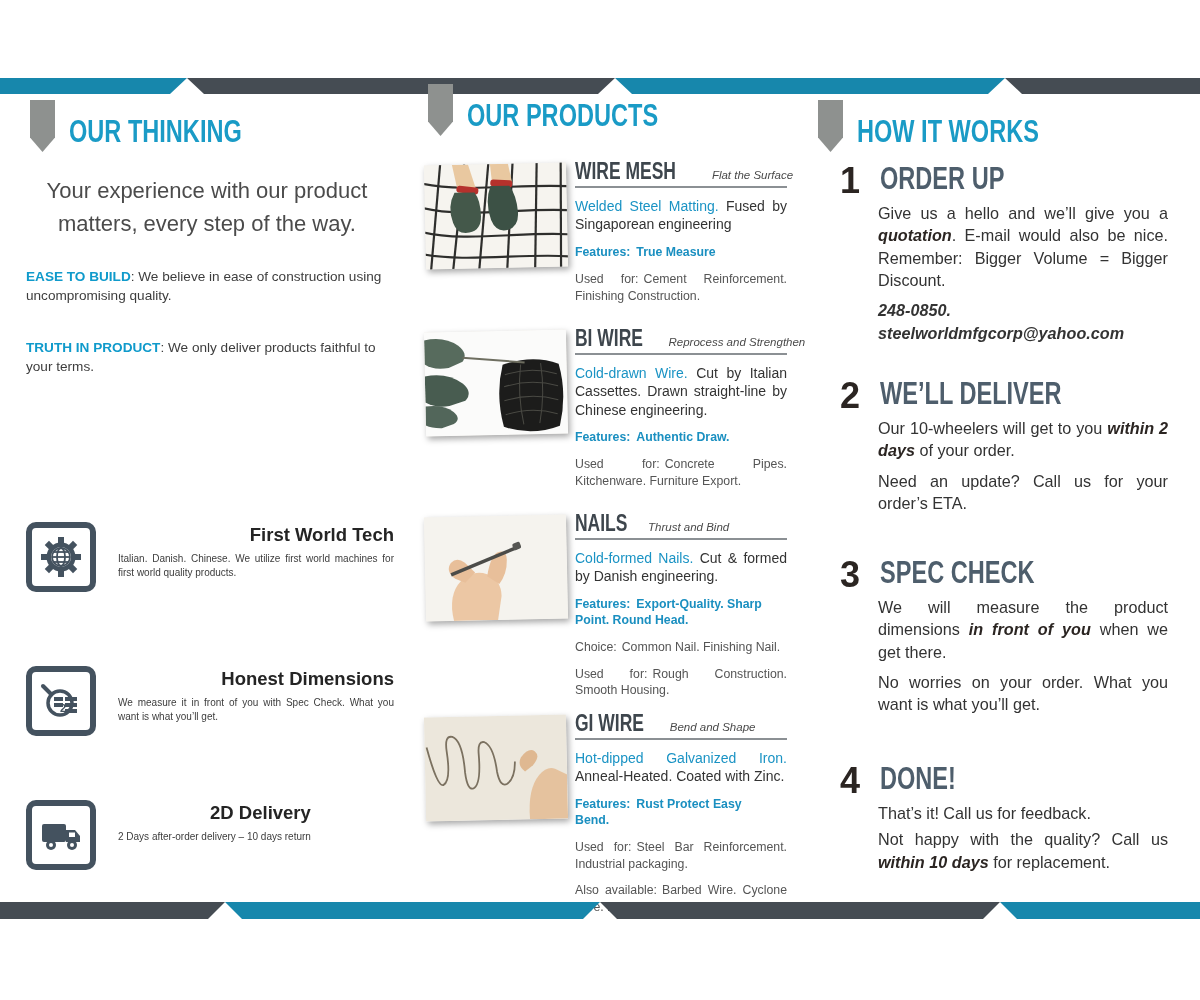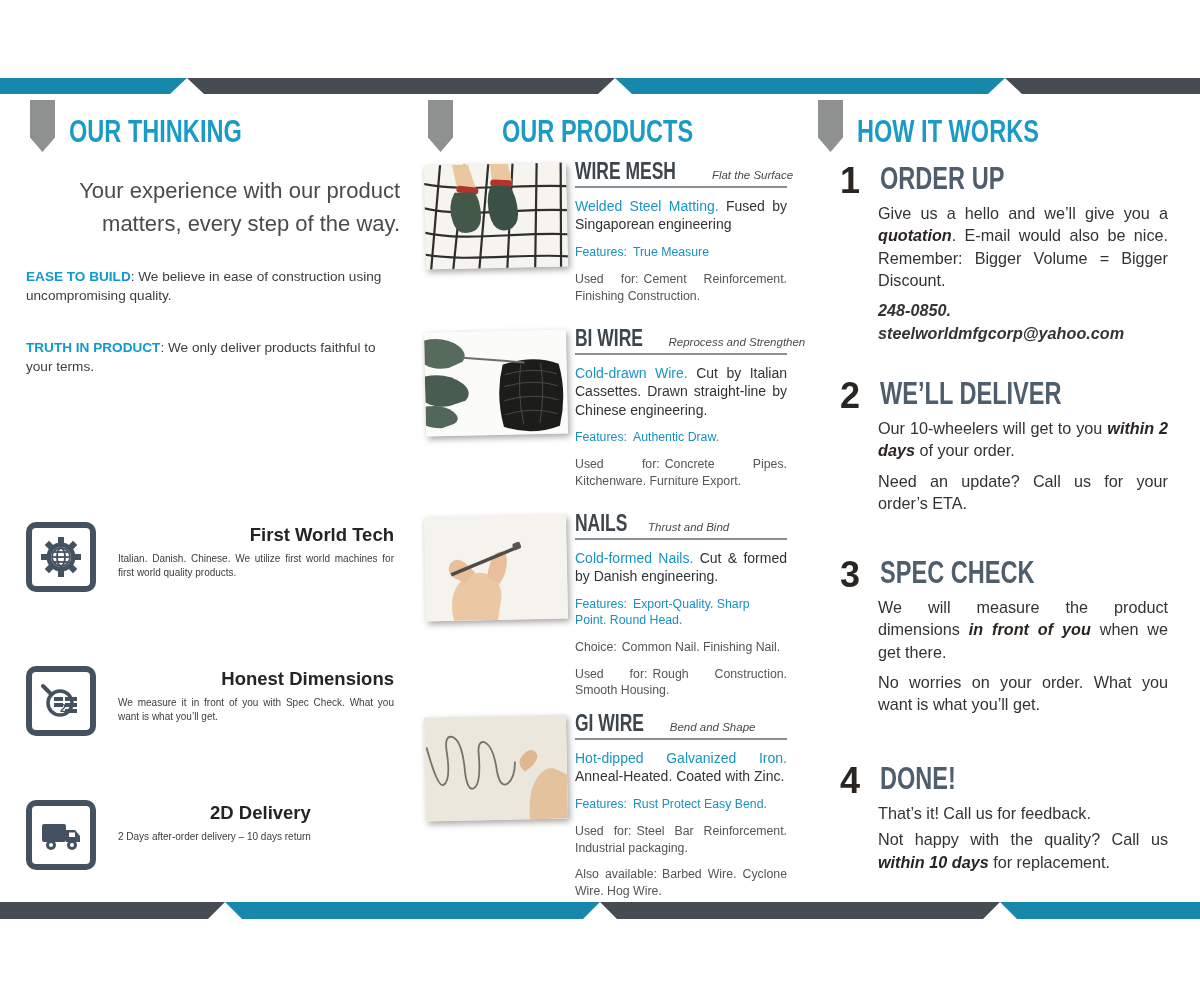--- a/index.html
+++ b/index.html
@@ -13,21 +13,21 @@
   .cond{display:inline-block;transform:scaleX(0.76);transform-origin:left center;white-space:nowrap;
         font-weight:bold;letter-spacing:0px;}
   .cond.center{transform-origin:center center;}
 
   .sec-head{position:absolute;display:flex;align-items:flex-start;}
   .pin{width:25px;height:52px;background:#8e918f;margin-right:14px;margin-top:-8px;
        clip-path:polygon(0 0,100% 0,100% 72%,50% 100%,0 72%);flex:none;}
   .sec-title{font-size:31px;color:#1a9bc6;line-height:1;margin-top:8px;}
 
   
-  .tagline{position:absolute;left:14px;top:152px;width:386px;text-align:right;
+  .tagline{position:absolute;left:14px;top:152px;width:386px;text-align:center;
            font-size:22px;line-height:1.5;color:#4b4b4b;}
   .point{position:absolute;left:26px;width:366px;font-size:13.6px;line-height:1.45;color:#3d3d3d;}
   .pt-label{color:#0f9acb;font-weight:bold;}
   .serve-head-wrap{position:absolute;left:0px;top:452px;width:410px;text-align:center;}
   .serve-head{font-size:30px;color:#1a9bc6;}
   .serve-item{position:absolute;left:26px;width:368px;display:flex;}
   .serve-icon{flex:none;width:58px;height:58px;border:6px solid #44525f;border-radius:10px;
               display:flex;align-items:center;justify-content:center;background:#fff;}
   .serve-txt{margin-left:22px;}
   .serve-title{font-size:18.5px;font-weight:bold;color:#242424;margin:2px 0 6px 16px;text-align:right;}
@@ -37,21 +37,21 @@
   .product{position:absolute;left:425px;width:364px;}
   .photo{position:absolute;left:0;top:4px;width:142px;height:104px;box-shadow:2px 3px 6px rgba(0,0,0,.35);
          transform:rotate(-1.2deg);background:#f6f4f0;}
   .photo svg{display:block;}
   .pinfo{margin-left:150px;width:212px;}
   .ptitle-row{display:flex;align-items:baseline;border-bottom:2px solid #8b9094;padding-bottom:3px;}
   .pname{font-size:23px;color:#3e464d;line-height:1;}
   .ptag{font-size:11.5px;font-style:italic;color:#4a4a4a;margin-left:4px;white-space:nowrap;}
   .pdesc{margin:9px 0 0 0;font-size:14px;line-height:1.32;text-align:justify;color:#333;}
   .lead{color:#1a93c4;}
-  .pfeat{margin:11px 8px 0 0;font-size:12.3px;color:#1a8fc0;font-weight:normal;line-height:1.3;}
+  .pfeat{margin:11px 8px 0 0;font-size:12.3px;color:#1a8fc0;font-weight:bold;line-height:1.3;}
   .pfeat .flabel{margin-right:6px;}
   .pused{margin:10px 0 0 0;font-size:12.3px;color:#555;line-height:1.35;text-align:justify;}
   .pused .ulabel{margin-right:5px;}
 
   
   .step{position:absolute;left:840px;width:340px;}
   .step-num{position:absolute;left:0;top:0;font-size:36px;font-weight:bold;color:#2b2522;line-height:1;}
   .step-title{margin:0 0 8px 40px;font-size:31px;color:#4e5e6c;line-height:1;}
   .step-body{margin-left:38px;width:290px;}
   .step-body p{margin:0 0 8px 0;font-size:16.2px;line-height:1.38;color:#333;text-align:justify;}
@@ -148,21 +148,21 @@
         <circle cx="13" cy="33" r="2" fill="#fff"></circle>
         <circle cx="34" cy="33" r="2" fill="#fff"></circle>
       </svg>
     </div>
     <div class="serve-txt">
       <h3 class="serve-title">2D Delivery</h3>
       <p class="serve-body">2 Days after-order delivery – 10 days return</p>
     </div>
   </div>
 
-  <div class="sec-head" style="left:428px;top:108px;gap:35px;">
+  <div class="sec-head" style="left:428px;top:92px;">
     <span class="pin"></span>
     <span class="sec-title cond">OUR PRODUCTS</span>
   </div>
 
   <div class="product" style="top:160px;">
     <div class="photo">
       <svg width="142" height="104" viewBox="0 0 142 104">
         <rect width="142" height="104" fill="#f6f4ef"></rect>
         <g stroke="#2e2e2c" stroke-width="2.2" fill="none" transform="rotate(3 70 50)">
           <path d="M14 -5 L8 108"></path>

